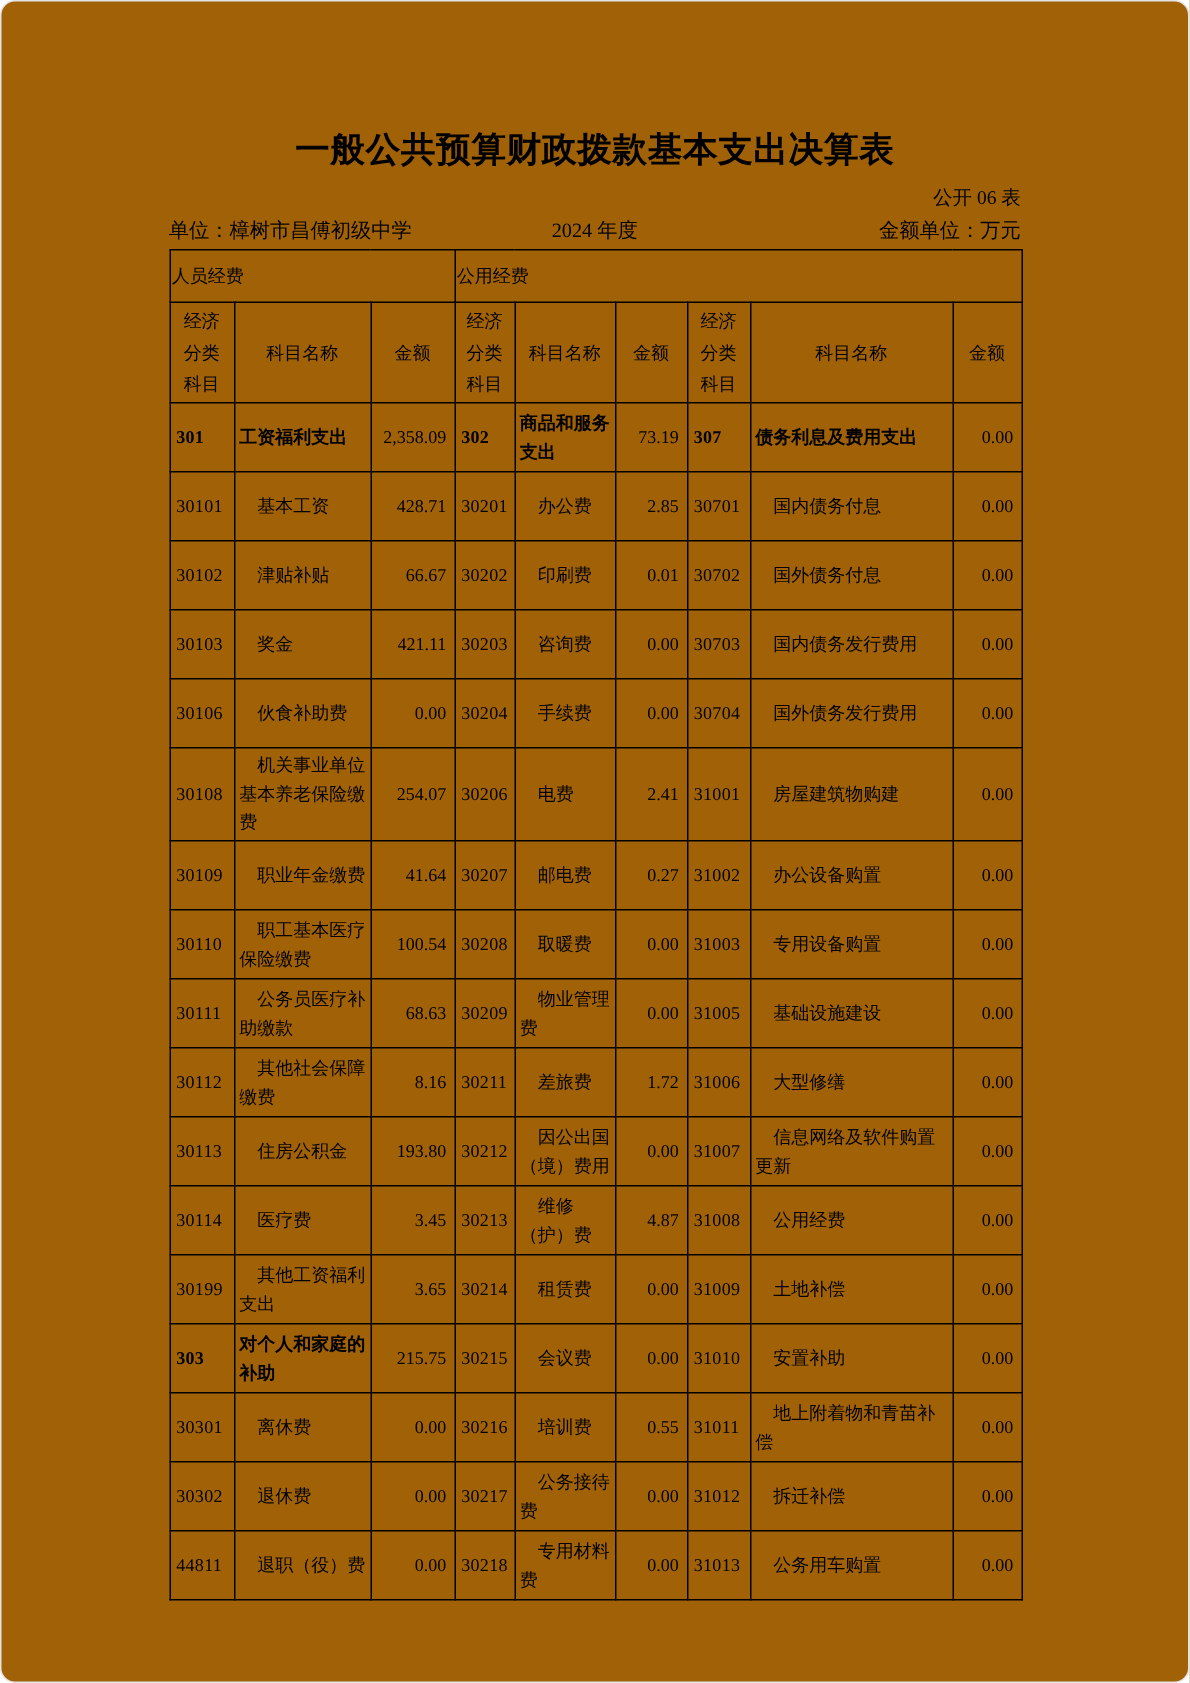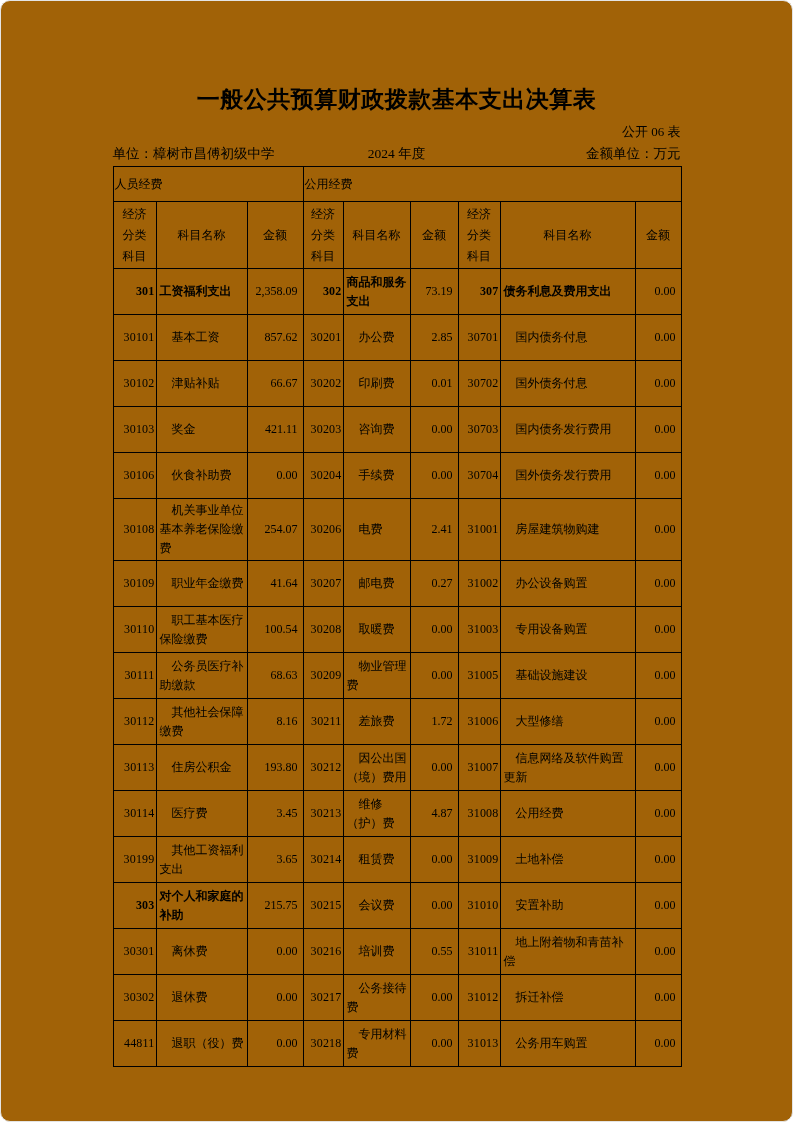--- a/index.html
+++ b/index.html
@@ -70,21 +70,21 @@
   }
   thead tr.h2 th {
     height: 66px;
     font-weight: 400;
     text-align: center;
     line-height: 21px;
     padding: 0 6px;
   }
   tbody td { height: 41px; }
   td.c-code {
-    text-align: right;
+    text-align: left;
     padding-left: 4px;
     letter-spacing: 0.2px;
   }
   td.c-name {
     text-align: left;
     padding: 2px 3px;
     line-height: 19px;
   }
   td.c-name.indent { text-indent: 1em; }
   td.c-amount {
@@ -146,21 +146,21 @@
     <td class="c-code bold">302</td>
     <td class="c-name bold">商品和服务支出</td>
     <td class="c-amount">73.19</td>
     <td class="c-code bold">307</td>
     <td class="c-name bold">债务利息及费用支出</td>
     <td class="c-amount">0.00</td>
   </tr>
           <tr>
     <td class="c-code">30101</td>
     <td class="c-name indent">基本工资</td>
-    <td class="c-amount">857.62</td>
+    <td class="c-amount">428.71</td>
     <td class="c-code">30201</td>
     <td class="c-name indent">办公费</td>
     <td class="c-amount">2.85</td>
     <td class="c-code">30701</td>
     <td class="c-name indent">国内债务付息</td>
     <td class="c-amount">0.00</td>
   </tr>
           <tr>
     <td class="c-code">30102</td>
     <td class="c-name indent">津贴补贴</td>

